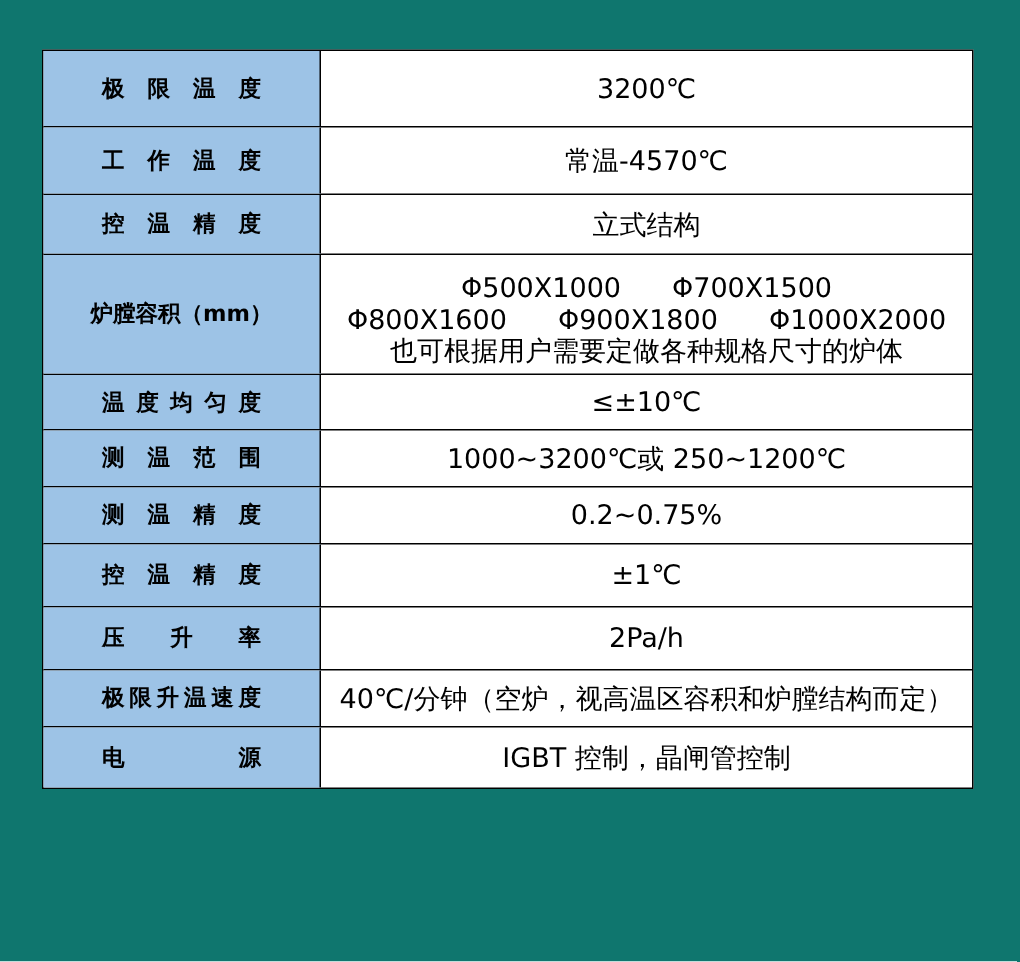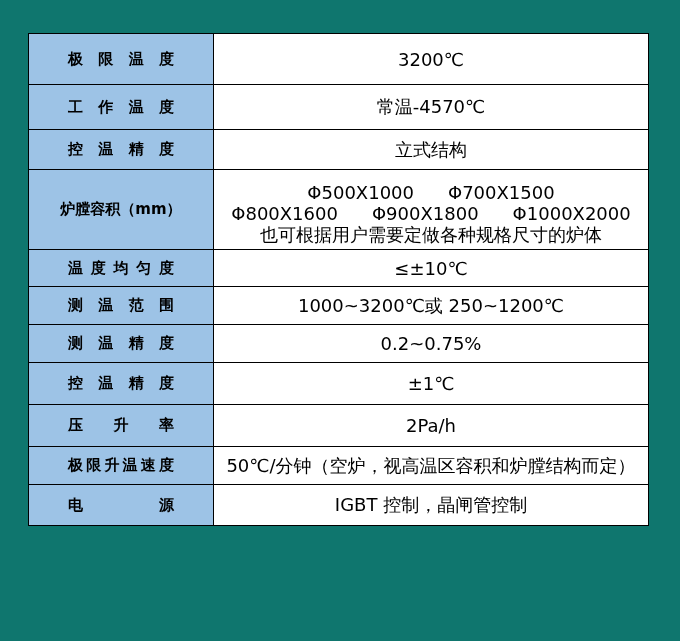--- a/index.html
+++ b/index.html
@@ -174,21 +174,21 @@
       <div class="cell-value">
         <span>2Pa/h</span>
       </div>
     </div>
 
     <div class="spec-row" style="height:38px">
       <div class="cell-label">
         <span class="label-text">极限升温速度</span>
       </div>
       <div class="cell-value">
-        <span>50℃/分钟（空炉，视高温区容积和炉膛结构而定）</span>
+        <span>40℃/分钟（空炉，视高温区容积和炉膛结构而定）</span>
       </div>
     </div>
 
     <div class="spec-row" style="height:41px">
       <div class="cell-label">
         <span class="label-text">电源</span>
       </div>
       <div class="cell-value">
         <span>IGBT 控制，晶闸管控制</span>
       </div>

